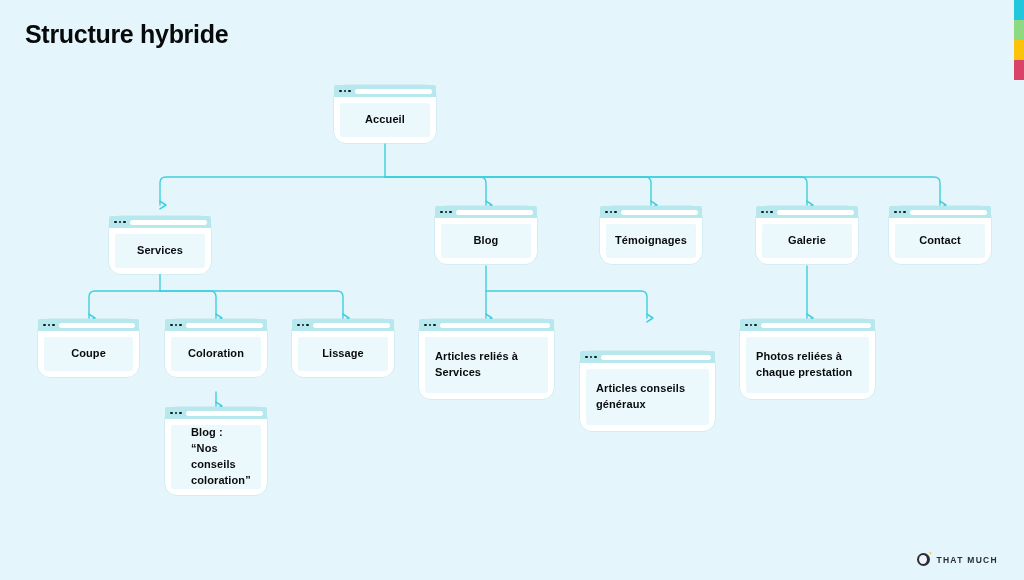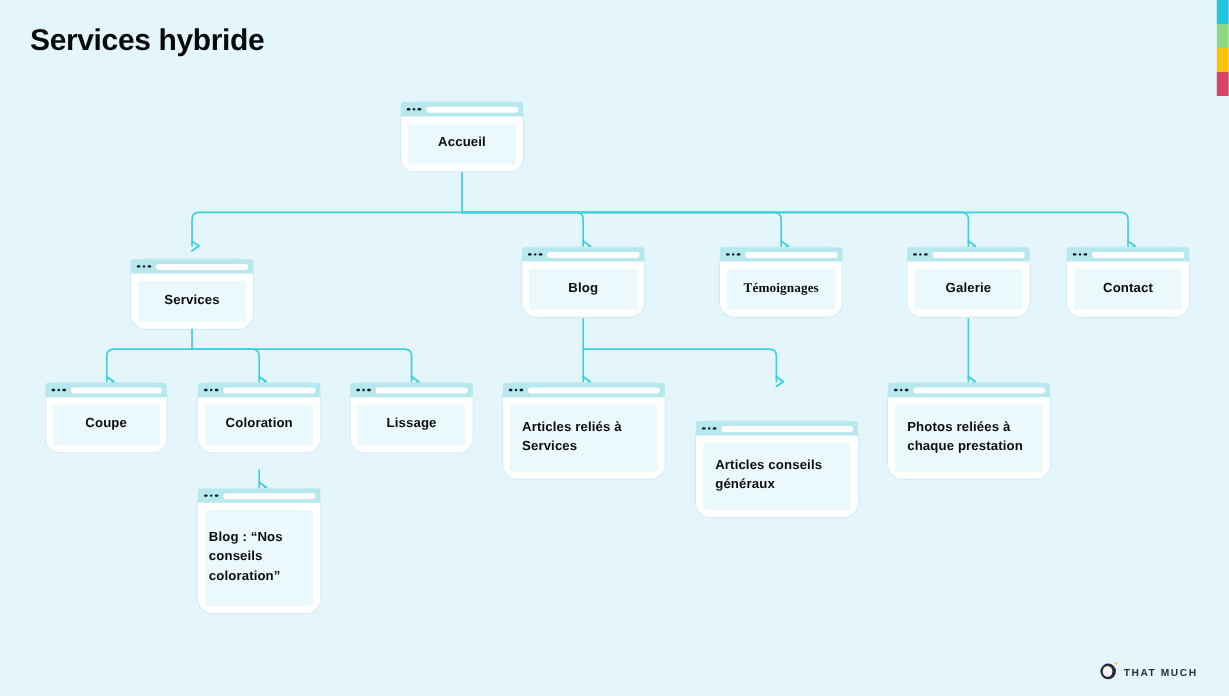--- a/index.html
+++ b/index.html
@@ -130,21 +130,21 @@
     font-weight: bold;
     letter-spacing: 1.3px;
     color: #2b2b3a;
   }
 </style>
 </head>
 <body>
 
 <div id="canvas">
 
-  <div id="page-title">Services hybride</div>
+  <div id="page-title">Structure hybride</div>
 
   <div id="color-strip">
     <i style="background: rgb(34, 199, 221);"></i>
     <i style="background: rgb(143, 217, 130);"></i>
     <i style="background: rgb(252, 195, 11);"></i>
     <i style="background: rgb(217, 67, 104);"></i>
   </div>
 
   <svg id="connectors" viewBox="0 0 1024 580" width="1024" height="580" fill="none">
     <defs>
@@ -216,21 +216,21 @@
           <b></b>
           <b></b>
         </span>
       <span class="urlbar"></span>
     </div>
     <div class="bodywrap">
       <div class="body center">Blog</div>
     </div>
   </div>
 
-  <div class="node h-small" style="left:600px; top:206px; width:102px;font-family:Liberation Serif, serif;">
+  <div class="node h-small" style="left:600px; top:206px; width:102px;">
     <div class="titlebar">
       <span class="dots">
           <b></b>
           <b></b>
           <b></b>
         </span>
       <span class="urlbar"></span>
     </div>
     <div class="bodywrap">
       <div class="body center">Témoignages</div>
@@ -352,21 +352,21 @@
   <div class="node" style="left:165px; top:407px; width:102px;">
     <div class="titlebar">
       <span class="dots">
           <b></b>
           <b></b>
           <b></b>
         </span>
       <span class="urlbar"></span>
     </div>
     <div class="bodywrap">
-      <div class="body left" style="height:80px; align-items:center; padding:0 3px;">Blog : “Nos conseils coloration”</div>
+      <div class="body left" style="height:64px; align-items:center; padding:0 20px;">Blog : “Nos conseils coloration”</div>
     </div>
   </div>
 
   <div id="logo">
     <span class="mark"></span>
     <span class="wordmark">THAT MUCH</span>
   </div>
 
 </div>
 

